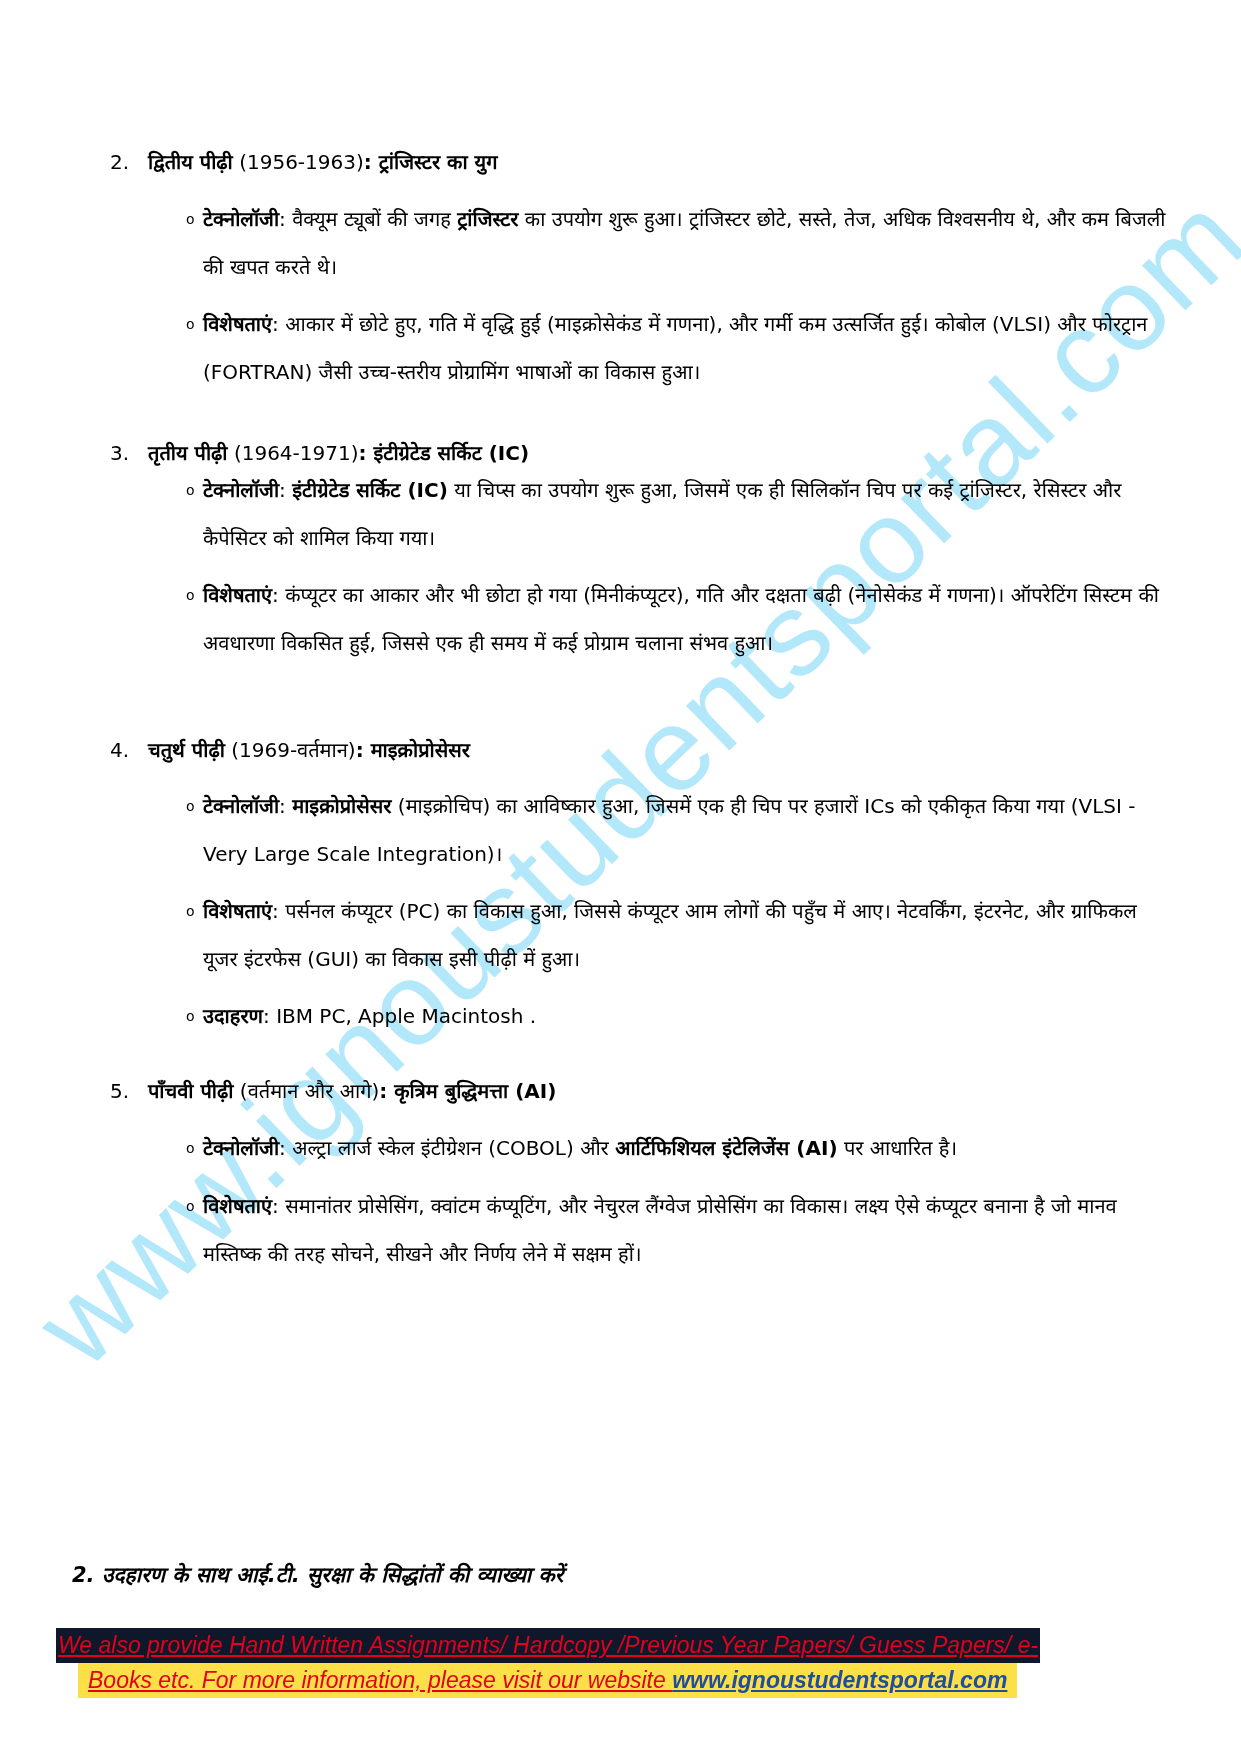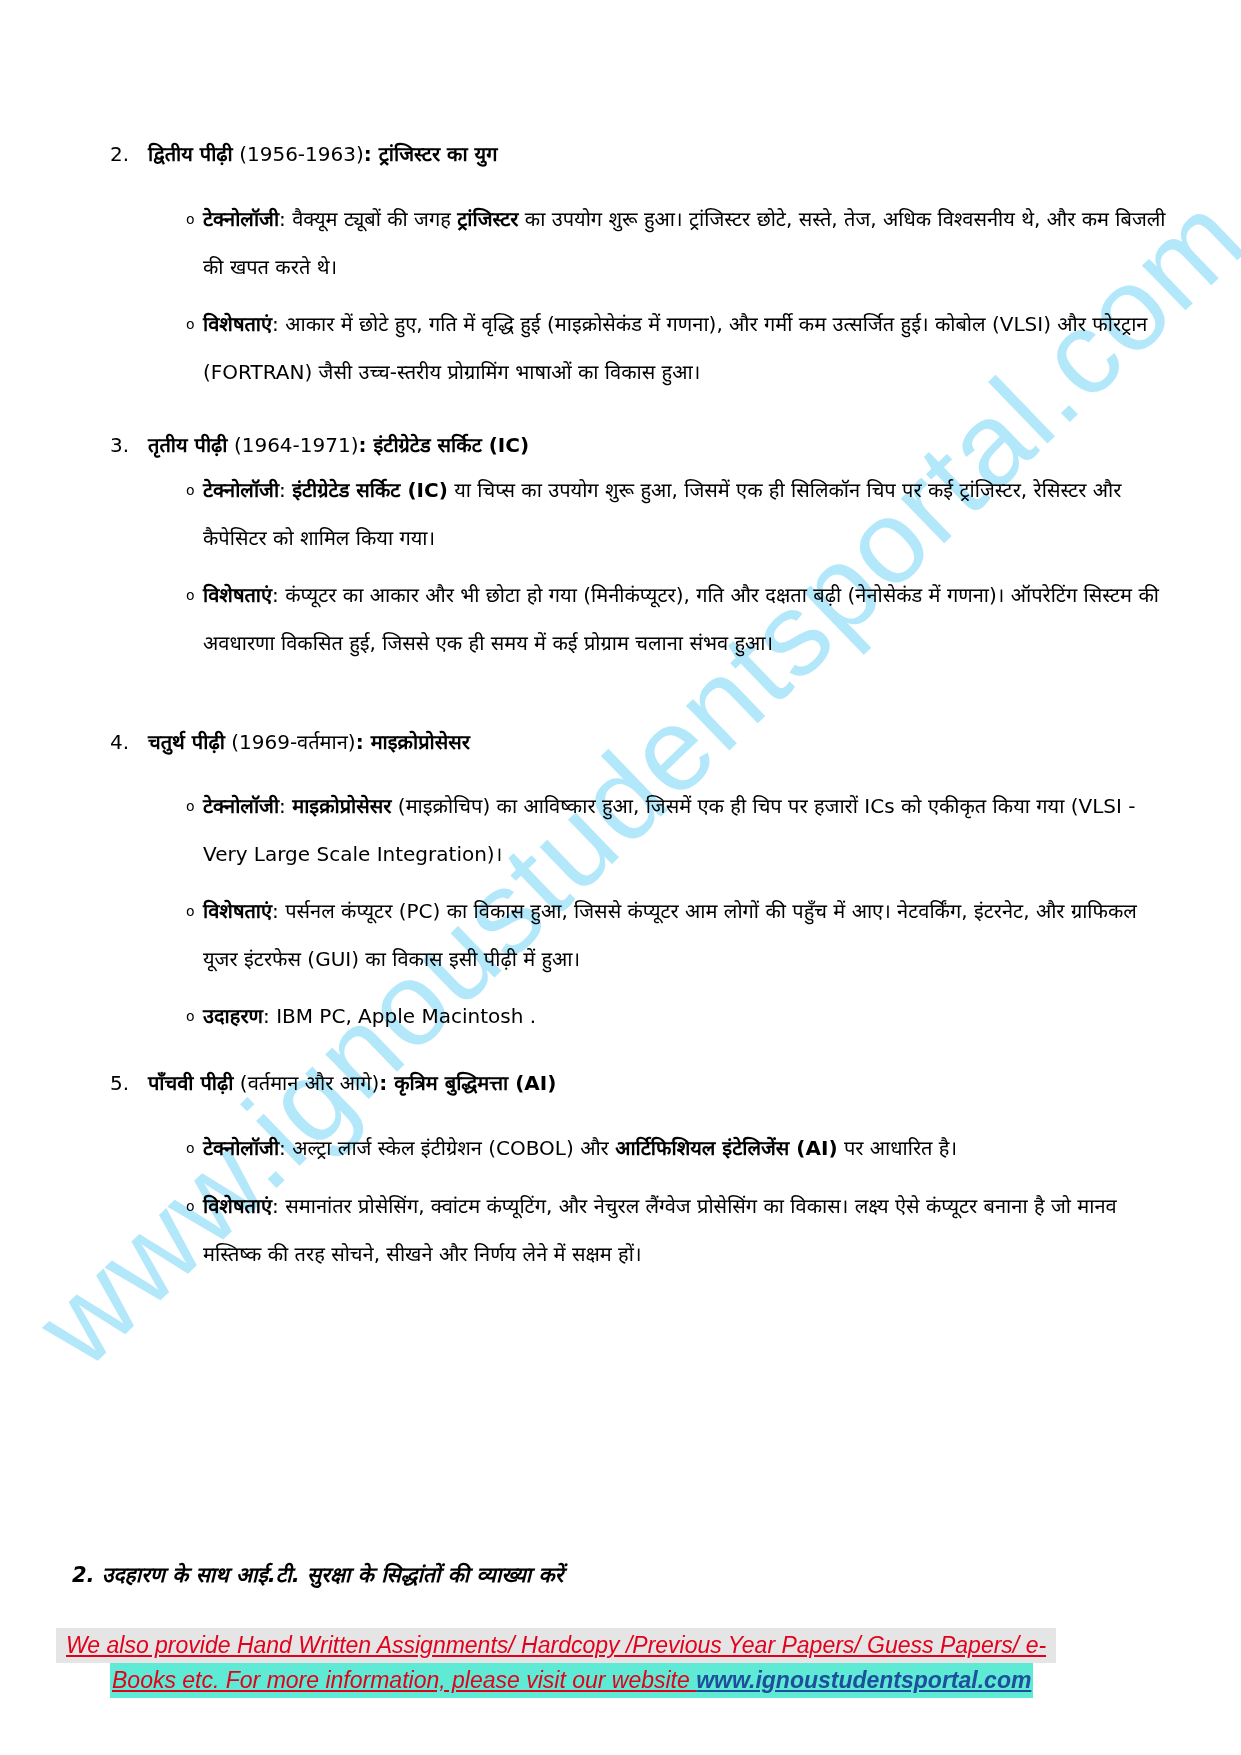--- a/index.html
+++ b/index.html
@@ -8,41 +8,41 @@
       font-family: "DejaVu Sans", "Liberation Sans", sans-serif; color: #000000;
     }
     .page { position: absolute; left: 0; top: 0; width: 1241px; height: 1755px; }
     .watermark {
       position: absolute; left: 640px; top: 780px; transform: translate(-50%, -50%) rotate(-44deg);
       font-family: "Liberation Sans", sans-serif; font-size: 118px; font-weight: normal;
       color: #b3e8fb; white-space: nowrap; letter-spacing: 2px; z-index: 0; pointer-events: none;
     }
     .content { position: absolute; left: 0; top: 0; width: 100%; z-index: 1; }
     .gen-head {
-      position: absolute; left: 110px; font-size: 20px; line-height: 30px; white-space: nowrap;
+      position: absolute; left: 110px; font-size: 20px; line-height: 30px; white-space: nowrap; margin-top: 8px;
     }
     .gen-head .num { display: inline-block; width: 38px; font-weight: normal; }
     .b { font-weight: bold; }
     .n { font-weight: normal; }
     .item {
       position: absolute; left: 186px; width: 990px; font-size: 20px; line-height: 48px;
     }
     .item .bullet {
       position: absolute; left: 0; top: 0; font-size: 14px; width: 40px;
     }
     .item .text { margin-left: 17px; display: block; }
     .q-head {
       position: absolute; left: 72px; top: 1560px; font-size: 21px; font-weight: bold; white-space: nowrap; font-style: italic;
     }
     .footer {
       position: absolute; left: 56px; top: 1628px; width: 1130px;
       font-family: "Liberation Sans", sans-serif; font-style: italic; font-size: 23px; line-height: 35px;
     }
-    .footer .l1 { display: inline-block; background: #e5e5e5; padding: 0 10px; }
-    .footer .l2 { display: inline-block; background: #5eead4; margin-left: 54px; padding: 0 2px; }
+    .footer .l1 { display: inline-block; background: #0f172a; padding: 0 2px; }
+    .footer .l2 { display: inline-block; background: #fde047; margin-left: 22px; padding: 0 10px; }
     .footer .red { color: #e3001b; text-decoration: underline; }
     .footer .link { color: #1f4e9c; font-weight: bold; text-decoration: underline; }
   </style>
 </head>
 <body>
 
 <div class="page">
   <div class="watermark">www.ignoustudentsportal.com</div>
 
   <div class="content" id="content">

